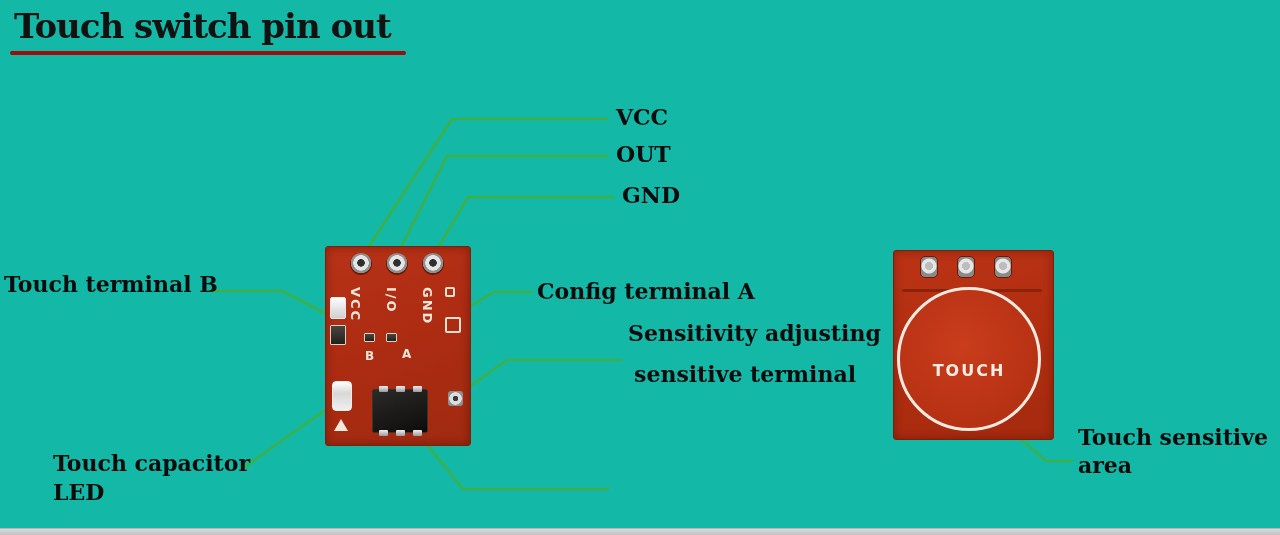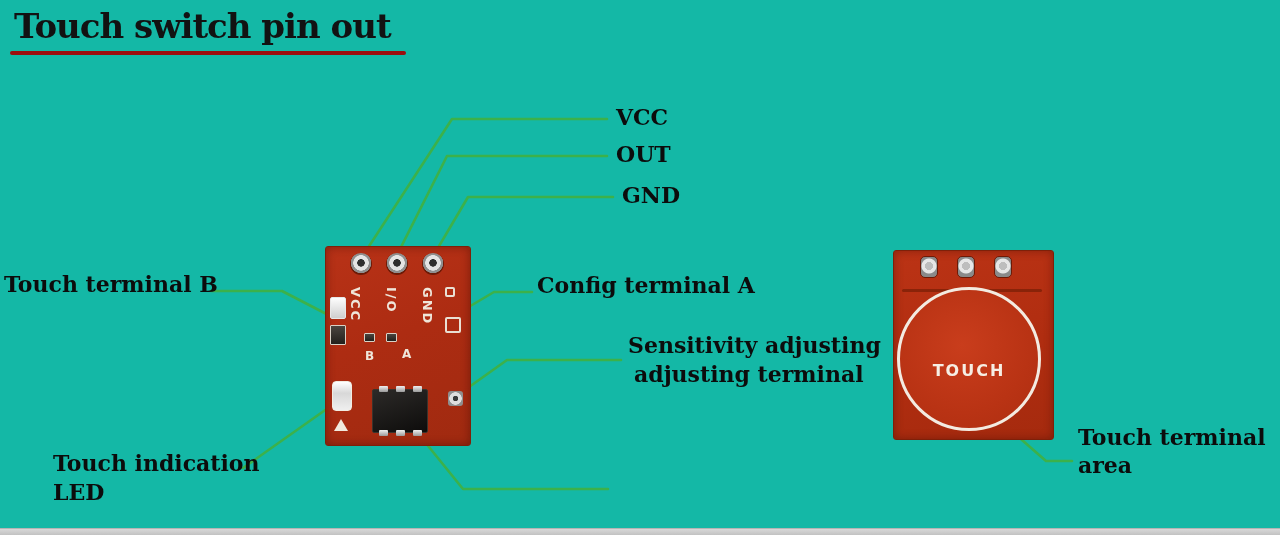--- a/index.html
+++ b/index.html
@@ -177,26 +177,26 @@
     <div class="touch-circle">
       <span class="touch-text">TOUCH</span>
     </div>
   </div>
 
   <div class="callout" style="left:616px; top:104px;">VCC</div>
   <div class="callout" style="left:616px; top:141px;text-align:right;">OUT</div>
   <div class="callout" style="left:622px; top:182px;">GND</div>
 
   <div class="callout" style="left:4px;   top:271px;">Touch terminal B</div>
-  <div class="callout" style="left:537px; top:272px;">Config terminal A</div>
-
-  <div class="callout" style="left:628px; top:332px;">Sensitivity adjusting</div>
-  <div class="callout" style="left:634px; top:361px;">adjusting terminal</div>
-
-  <div class="callout" style="left:53px; top:450px;">Touch indication</div>
+  <div class="callout" style="left:537px; top:278px;">Config terminal A</div>
+
+  <div class="callout" style="left:628px; top:320px;">Sensitivity adjusting</div>
+  <div class="callout" style="left:634px; top:361px;">sensitive terminal</div>
+
+  <div class="callout" style="left:53px; top:450px;">Touch capacitor</div>
   <div class="callout" style="left:53px; top:479px;">LED</div>
 
 
-  <div class="callout" style="left:1078px; top:424px;">Touch terminal</div>
+  <div class="callout" style="left:1078px; top:424px;">Touch sensitive</div>
   <div class="callout" style="left:1078px; top:452px;">area</div>
 
   <div class="footer-bar"></div>
 </div>
 
 </body></html>

